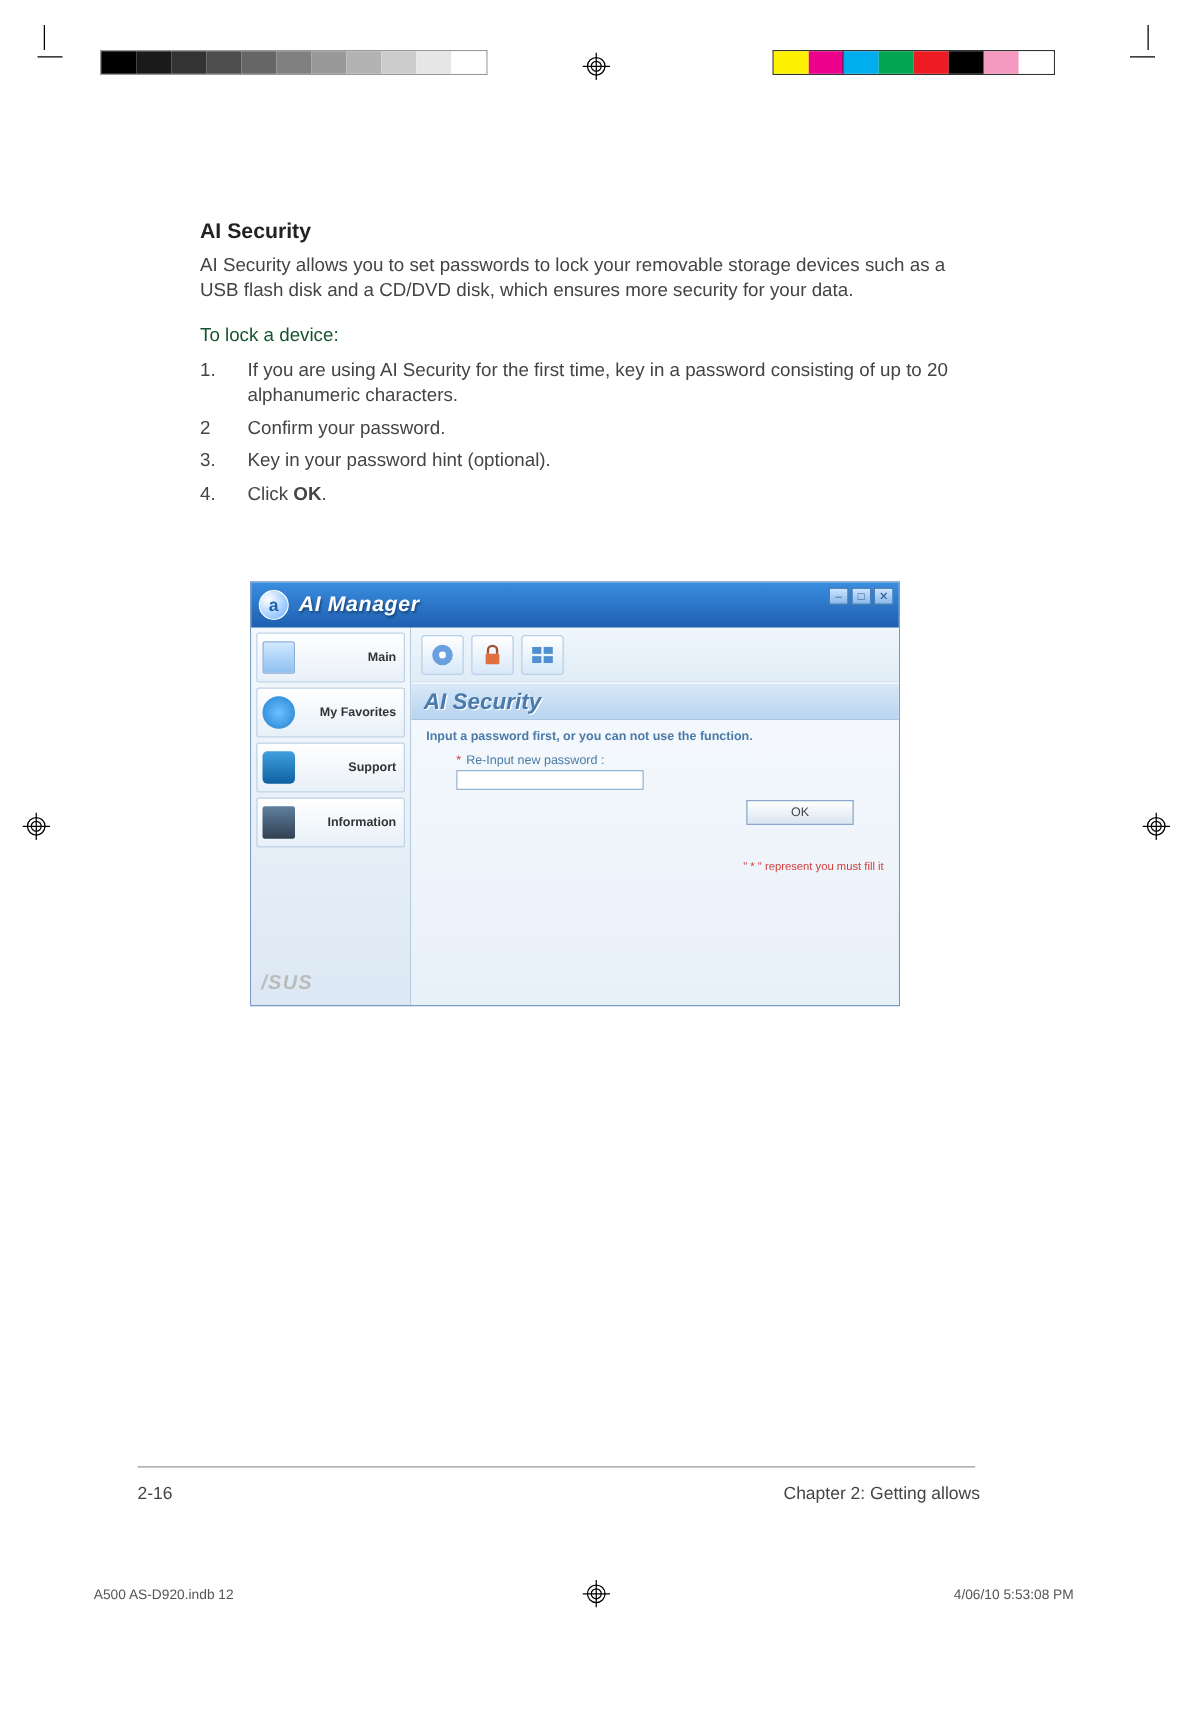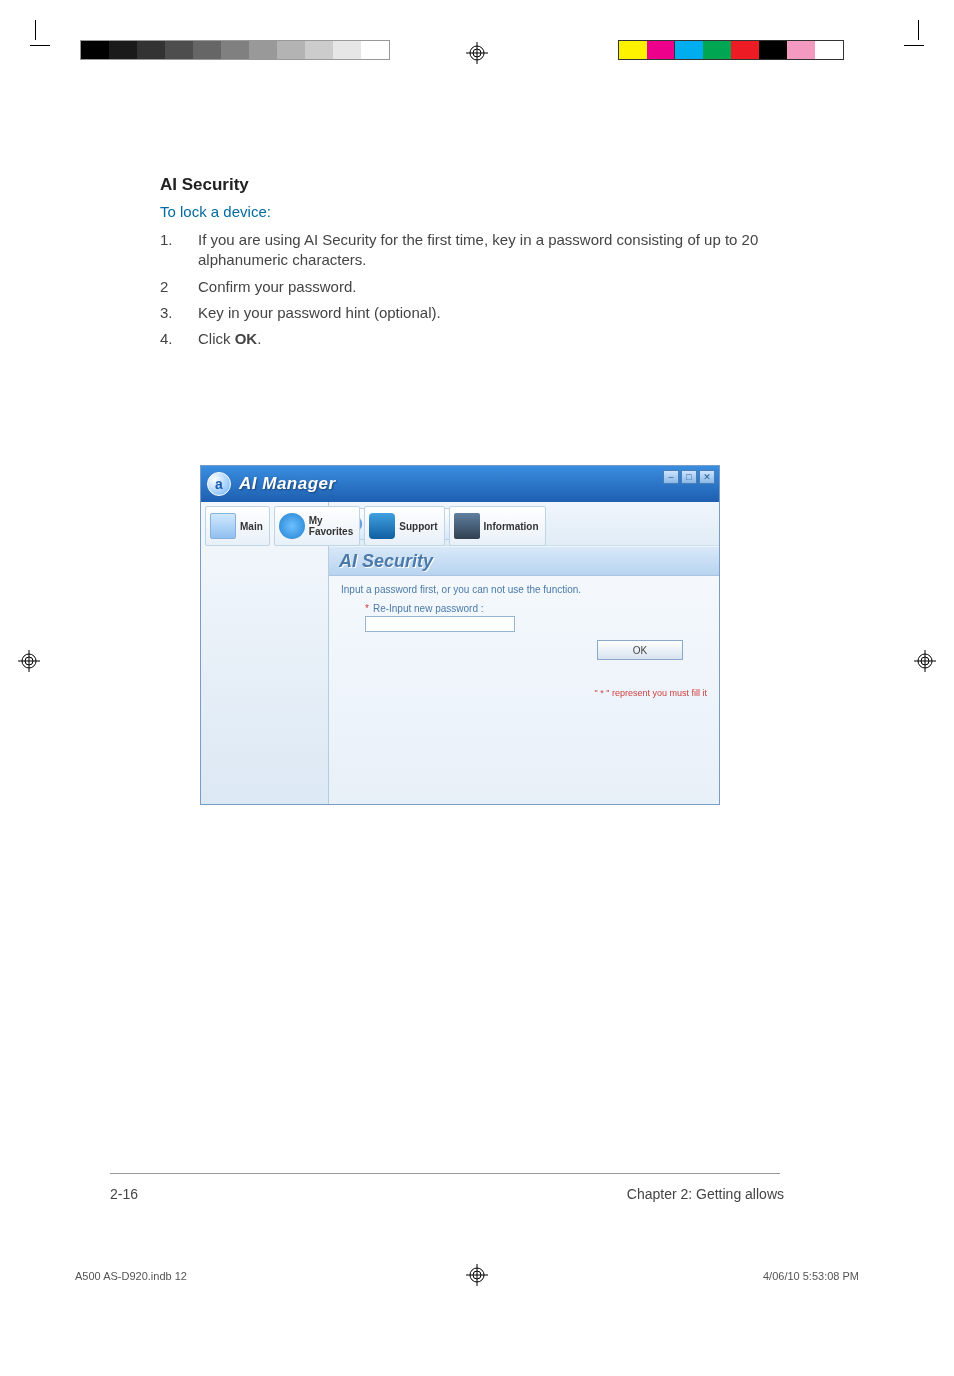--- a/index.html
+++ b/index.html
@@ -31,21 +31,21 @@
 .regmark line { stroke:#000; stroke-width:1; }
 
 .content {
   position: absolute;
   left: 160px;
   top: 175px;
   width: 620px;
 }
 h2 { font-size: 17px; font-weight: bold; color: #222; margin-bottom: 8px; }
 .para { font-size: 15px; color: #444; line-height: 1.35; margin-bottom: 16px; }
-.lead { font-size: 15px; color: #0369a1; margin-bottom: 10px; }
+.lead { font-size: 15px; color: #14532d; margin-bottom: 10px; }
 ol.steps { list-style: none; counter-reset: step; font-size: 15px; color: #444; }
 ol.steps li { display:flex; margin-bottom: 6px; line-height:1.35; }
 ol.steps li .num { width: 38px; flex-shrink:0; }
 ol.steps li .txt { flex:1; }
 .bold { font-weight: bold; }
 
 .screenshot {
   position: absolute;
   left: 200px;
   top: 465px;
@@ -69,21 +69,21 @@
   border:1px solid #fff;
   margin-right:8px;
   display:flex; align-items:center; justify-content:center;
   color:#1e5fb0; font-weight:bold; font-size:14px;
 }
 .titlebar .title { color:#fff; font-size:17px; font-style:italic; font-weight:bold; text-shadow:1px 1px 2px rgba(0,0,0,0.4); letter-spacing:0.5px; }
 .winctrl { position:absolute; right:4px; top:4px; display:flex; gap:2px; }
 .winctrl div { width:16px; height:14px; background:linear-gradient(#cde4ff,#8bb8e8); border:1px solid #4a7db0; display:flex; align-items:center; justify-content:center; font-size:9px; color:#2a5a8a; }
 
 .main-body { display:flex; height: calc(100% - 36px); }
-.sidebar { width:128px; background:linear-gradient(to bottom,#f4f8fc,#dce8f4); border-right:1px solid #b8cce0; padding:4px 4px; display:flex; flex-direction:row; gap:4px; }
+.sidebar { width:128px; background:linear-gradient(to bottom,#f4f8fc,#dce8f4); border-right:1px solid #b8cce0; padding:4px 4px; display:flex; flex-direction:column; gap:4px; }
 .sidebar .item { height:40px; border:1px solid #c0d4e8; background:linear-gradient(#fff,#e8f0f8); display:flex; align-items:center; justify-content:flex-end; padding-right:6px; gap:4px; border-radius:2px; }
 .sidebar .item .ico { width:26px; height:26px; position:absolute; }
 .sidebar .item { position:relative; padding-left:34px; }
 .sidebar .item span { font-size:10px; color:#333; font-weight:bold; }
 .sidebar .brand { margin-top:auto; font-size:16px; color:#bbb; font-style:italic; font-weight:bold; letter-spacing:1px; padding:4px; }
 
 .ico-main { background:linear-gradient(#d0e8ff,#90c0f0); border:1px solid #88b0d8; border-radius:2px; left:4px; }
 .ico-fav { background:radial-gradient(circle,#6ec0ff,#2080d0); border-radius:50%; left:4px; }
 .ico-sup { background:linear-gradient(#40a0e0,#1060a0); border-radius:4px; left:4px; }
 .ico-info { background:linear-gradient(#6080a0,#304050); border-radius:2px; left:4px; }
@@ -94,21 +94,21 @@
 .tbtn svg { width:22px; height:22px; }
 
 .section-title {
   height:30px; background:linear-gradient(#d8e8f8,#b8d4f0);
   display:flex; align-items:center; padding:0 10px;
   font-size:18px; color:#4a7aaa; font-weight:bold; font-style:italic;
   text-shadow:1px 1px 0 #fff;
   border-top:1px solid #eef6fc; border-bottom:1px solid #a8c4e0;
 }
 .form-area { padding:8px 12px; font-size:10px; color:#4a7aaa; }
-.form-area .instr { margin-bottom:8px; }
+.form-area .instr { margin-bottom:8px;font-weight:bold; }
 .form-area .field { margin-left:24px; margin-bottom:8px; position:relative; }
 .form-area .field .star { color:#d04040; margin-right:4px; }
 .form-area .field label { display:block; margin-bottom:2px; }
 .form-area .field input { width:150px; height:16px; border:1px solid #94b4d4; background:#fff; font-size:10px; padding:0 2px; }
 .form-area .note { color:#d04040; font-size:9px; position:absolute; right:12px; top:112px; }
 .btnrow { display:flex; justify-content:flex-end; padding:0 24px; }
 .okbtn { width:86px; height:20px; background:linear-gradient(#fff,#d8e4f0); border:1px solid #8aa8c8; font-size:10px; color:#444; display:flex; align-items:center; justify-content:center; }
 
 .footer-rule { position:absolute; left:110px; top:1173px; width:670px; height:1px; background:#999; }
 .footer-left { position:absolute; left:110px; top:1186px; font-size:14px; color:#444; }
@@ -163,20 +163,21 @@
 </svg>
 <svg class="regmark side-cross right" width="22" height="22">
   <circle cx="11" cy="11" r="7"></circle>
     <circle cx="11" cy="11" r="4"></circle>
   <line x1="11" y1="0" x2="11" y2="22"></line>
     <line x1="0" y1="11" x2="22" y2="11"></line>
 </svg>
 
 <div class="content">
   <h2>AI Security</h2>
+  <p class="para">AI Security allows you to set passwords to lock your removable storage devices such as a USB flash disk and a CD/DVD disk, which ensures more security for your data.</p>
   <p class="lead">To lock a device:</p>
   <ol class="steps">
     <li>
       <span class="num">1.</span>
       <span class="txt">If you are using AI Security for the first time, key in a password consisting of up to 20 alphanumeric characters.</span>
     </li>
     <li>
       <span class="num">2</span>
       <span class="txt">Confirm your password.</span>
     </li>

